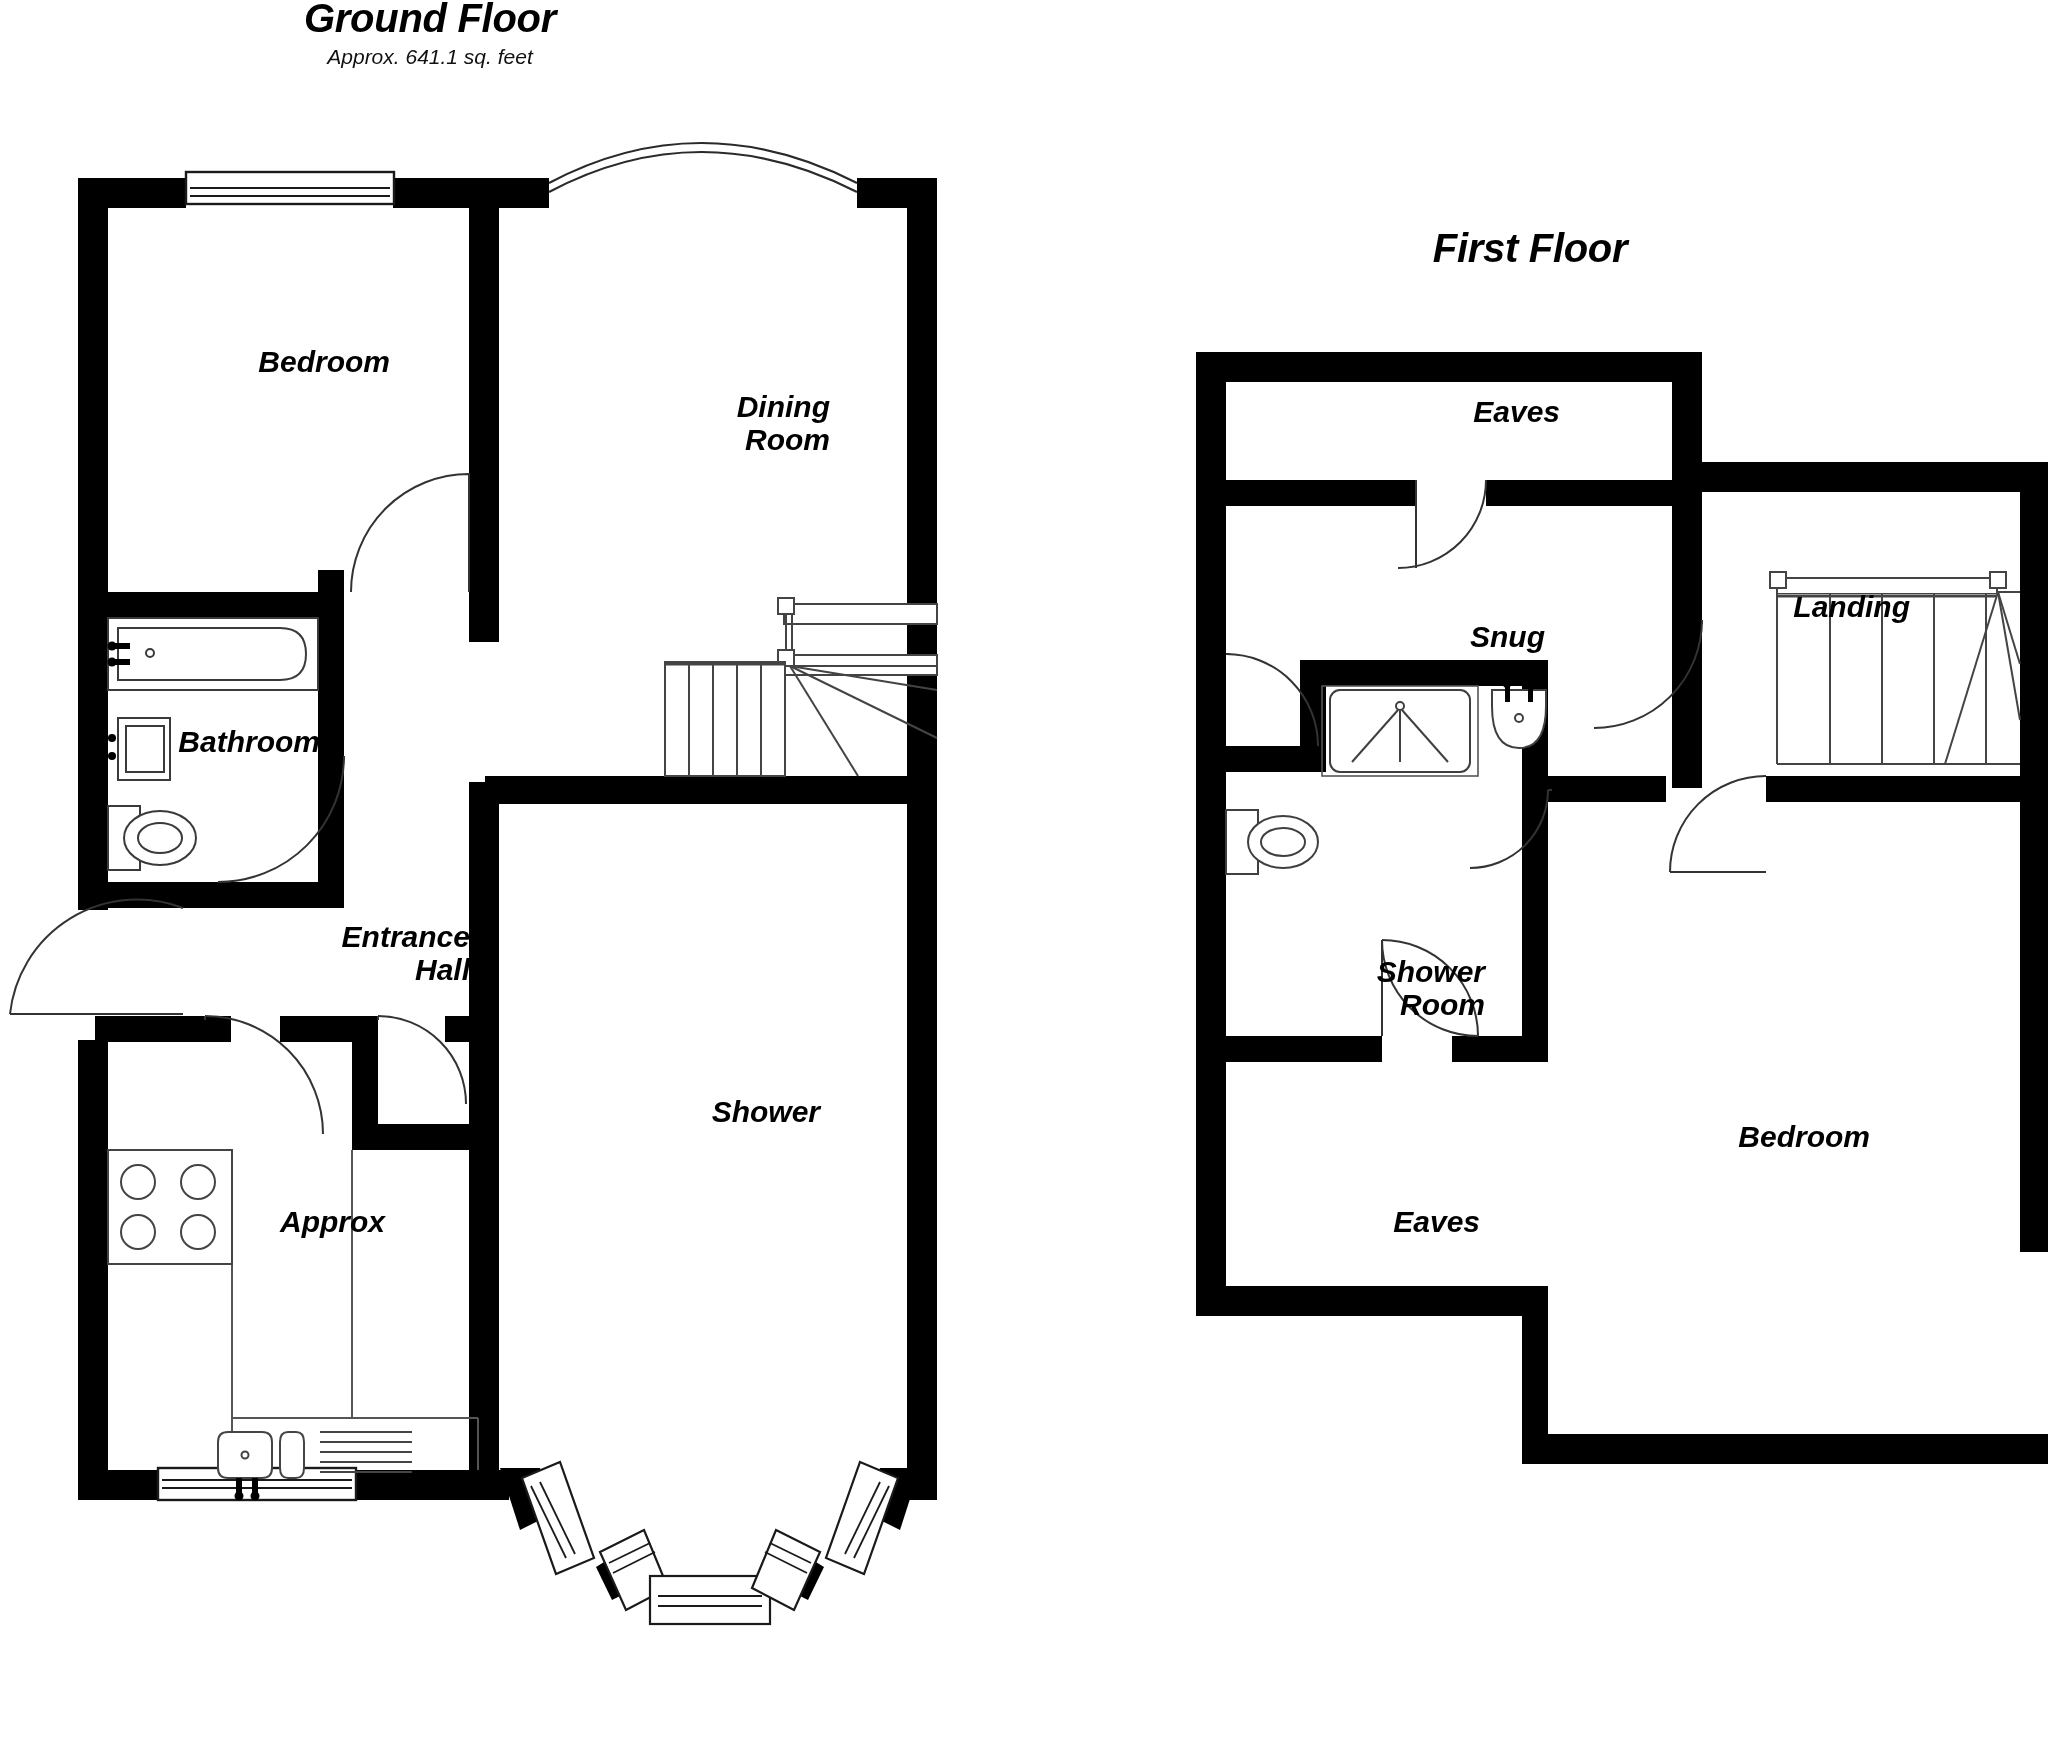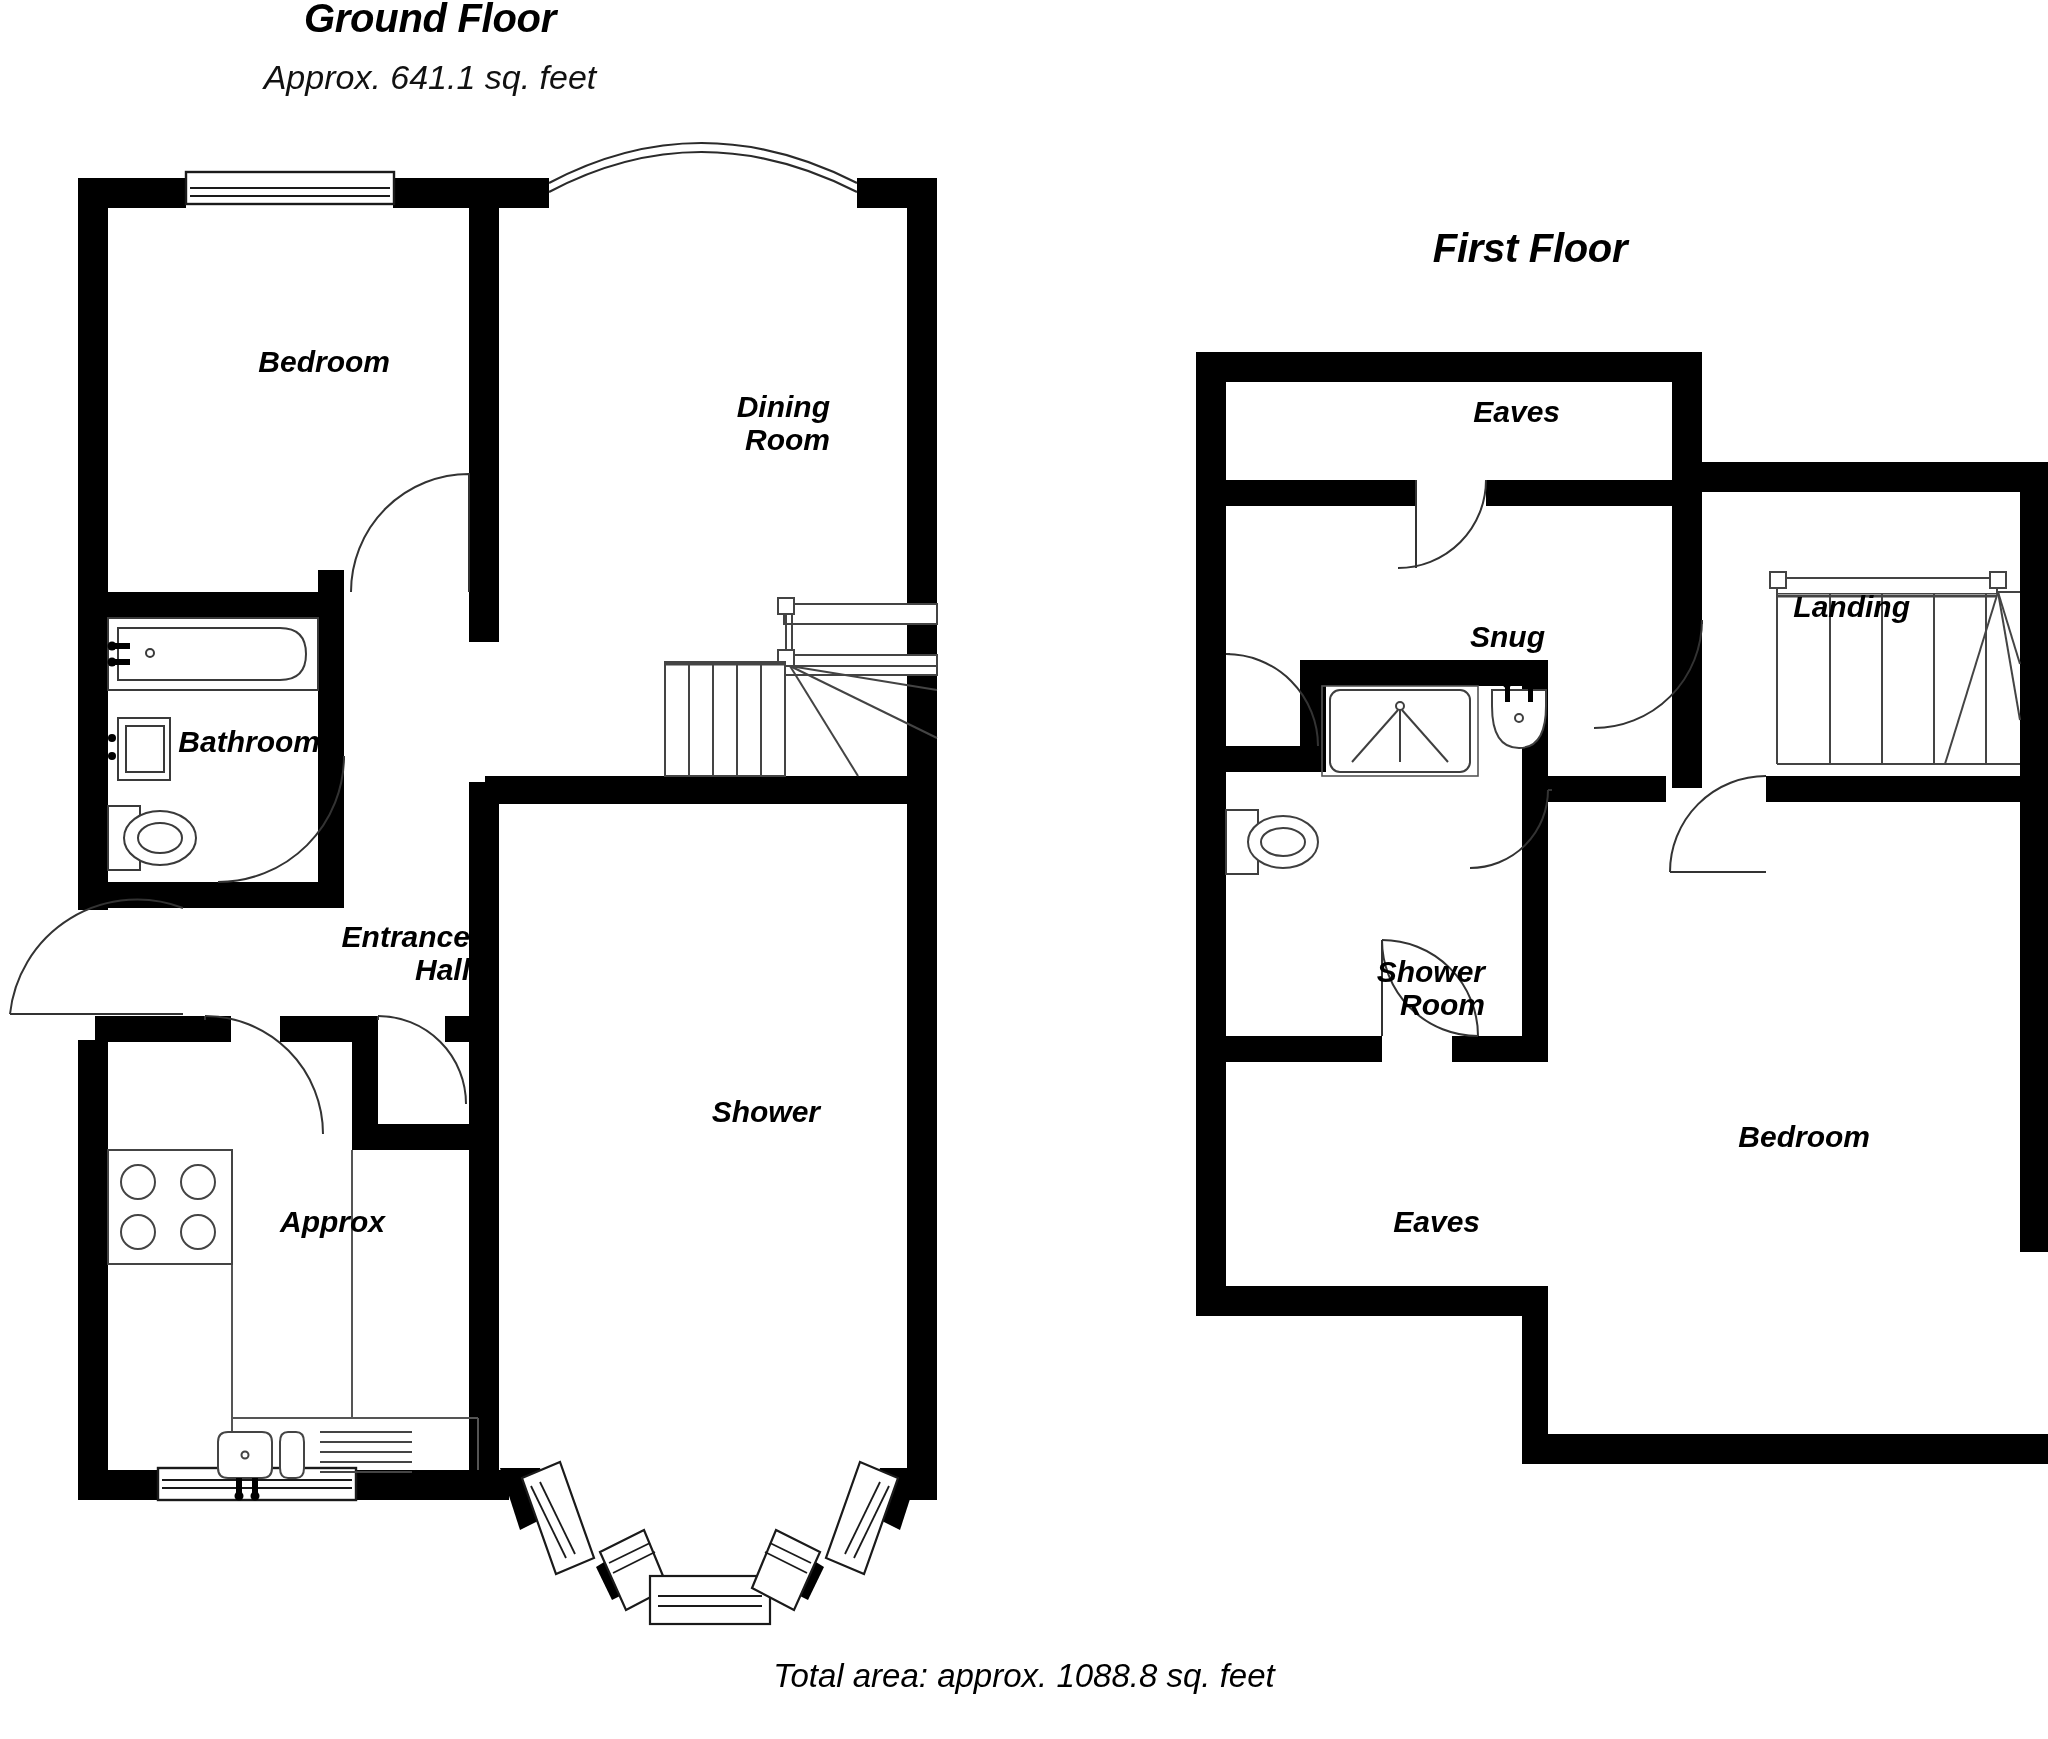--- a/index.html
+++ b/index.html
@@ -38,24 +38,24 @@
   }
   .heading .h-title {
     display: block;
     font-size: 40px;
     font-weight: bold;
     letter-spacing: -0.3px;
     color: #000;
   }
   .heading .h-sub {
     display: block;
-    font-size: 34px;
+    font-size: 21px;
     font-weight: normal;
     color: #111;
-    margin-top: 17px;
+    margin-top: 4px;
   }
   #ground-heading { left: 130px; top: -4px; width: 600px; }
   #first-heading  { left: 1230px; top: 226px; width: 600px; }
   #total-area {
     position: absolute;
     left: 0; top: 1657px;
     width: 2048px;
     text-align: center;
     font-size: 33px;
     color: #000;
@@ -388,21 +388,20 @@
 
   <div class="heading" id="ground-heading">
     <span class="h-title">Ground Floor</span>
     <span class="h-sub">Approx. 641.1 sq. feet</span>
   </div>
 
   <div class="heading" id="first-heading">
     <span class="h-title">First Floor</span>
   </div>
 
-  <div id="total-area">Total area: approx. 1088.8 sq. feet</div>
 
   <div class="rm-label" style="left:110px; top:345px; width:280px;">Bedroom</div>
 
   <div class="rm-label" style="left:570px; top:390px; width:260px;">Dining
 Room</div>
 
   <div class="rm-label" style="left:90px; top:725px; width:230px;">Bathroom</div>
 
   <div class="rm-label" style="left:230px; top:920px; width:240px;">Entrance
 Hall</div>

